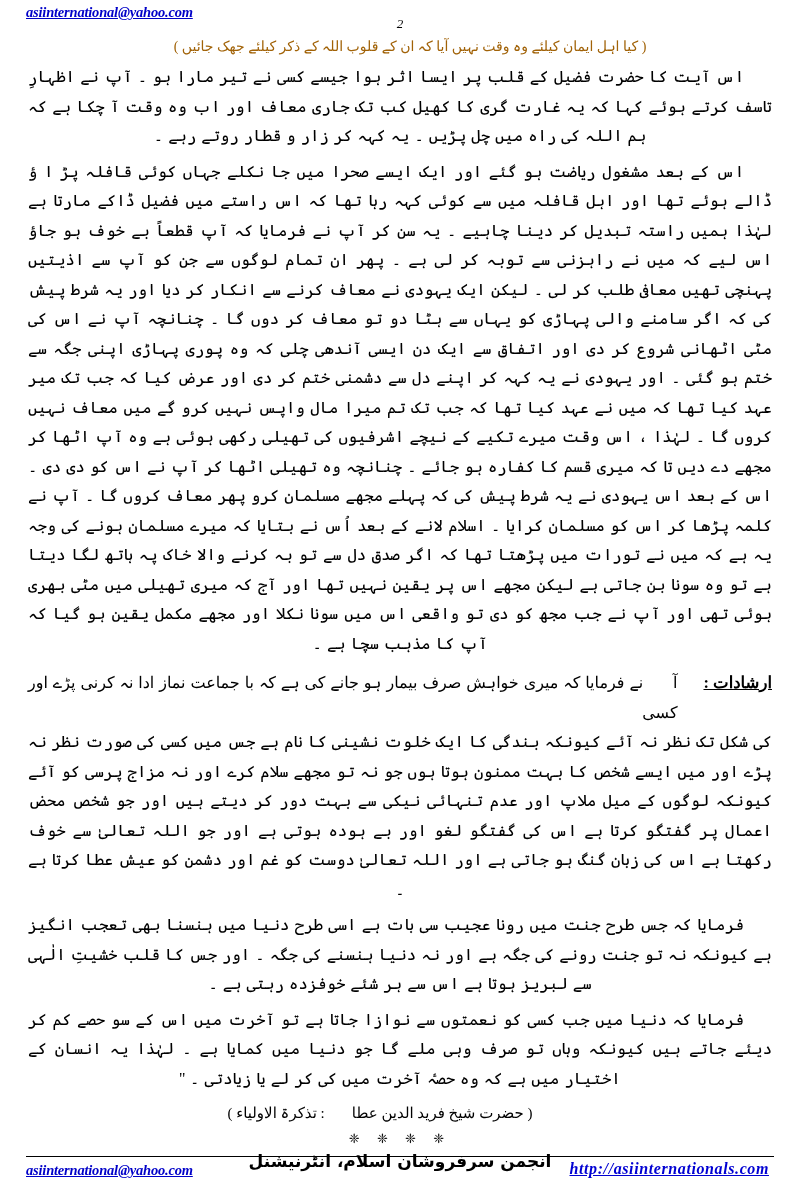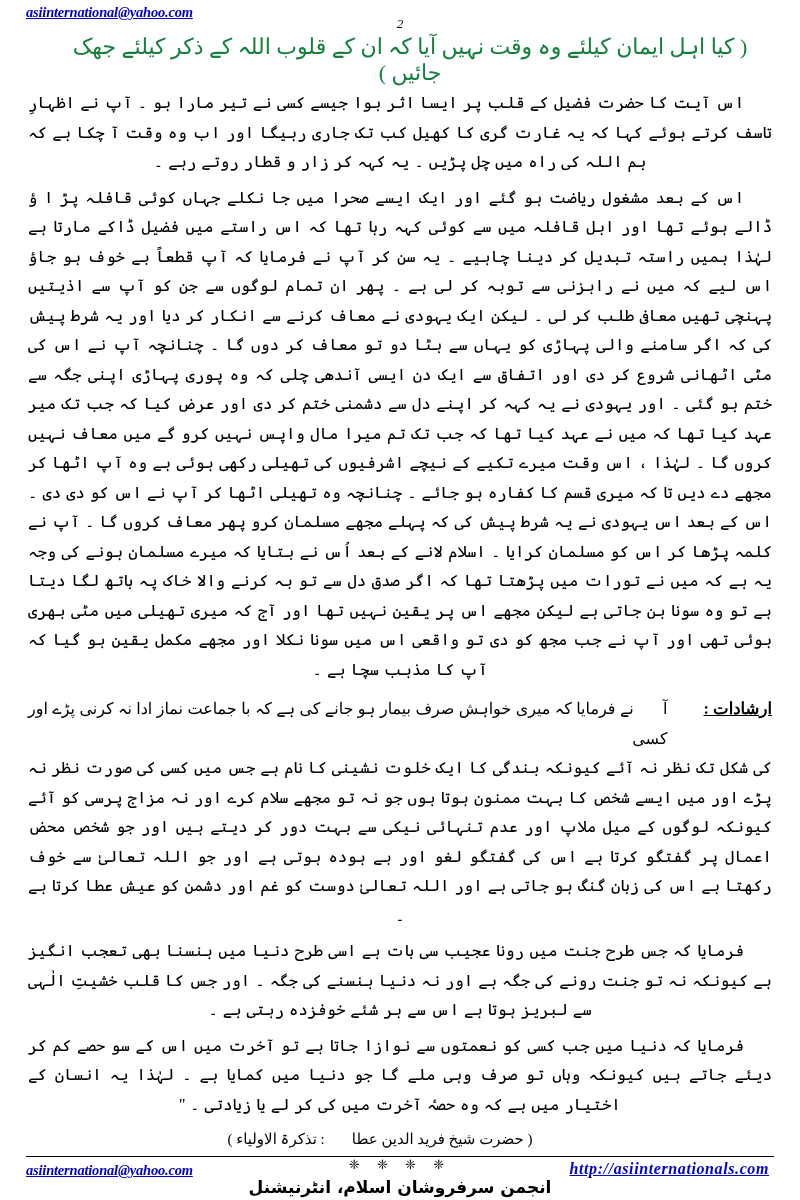--- a/index.html
+++ b/index.html
@@ -62,23 +62,23 @@
     left: 28px;
     width: 744px;
     height: 1040px;
     direction: rtl;
   }
 
   .verse-line {
     direction: rtl;
     text-align: center;
     font-family: "Liberation Serif", "DejaVu Serif", serif;
-    font-size: 22px;
+    font-size: 14px;
     line-height: 26px;
-    color: #15803d;
+    color: #a16207;
     margin: 0 0 2px 0;
     padding-left: 20px;
   }
 
   .para {
     direction: rtl;
     text-align: justify;
     text-align-last: center;
     font-family: "Liberation Serif", "DejaVu Serif", serif;
     font-size: 16px;
@@ -97,21 +97,21 @@
     align-items: baseline;
     margin: 10px 0 0 0;
   }
   .section-label {
     flex: 0 0 auto;
     font-family: "Liberation Serif", "DejaVu Serif", serif;
     font-size: 16.5px;
     font-weight: bold;
     color: #000000;
     text-decoration: underline;
-    margin-left: 36px;
+    margin-left: 26px;
     white-space: nowrap;
   }
   .section-first-line {
     flex: 1 1 auto;
     direction: rtl;
     text-align: justify;
     text-align-last: justify;
     font-size: 16px;
     line-height: 29.5px;
   }
@@ -194,21 +194,21 @@
 
   <div class="header">
     <a class="header-email" href="#">asiinternational@yahoo.com</a>
     <div class="page-number">2</div>
   </div>
 
   <div class="content">
 
     <div class="verse-line">( کیا اہل ایمان کیلئے وہ وقت نہیں آیا کہ ان کے قلوب اللہ کے ذکر کیلئے جھک جائیں )</div>
 
-    <div class="para">اس آیت کا حضرت فضیل کے قلب پر ایسا اثر ہوا جیسے کسی نے تیر مارا ہو ۔ آپ نے اظہارِ تاسف کرتے ہوئے کہا کہ یہ غارت گری کا کھیل کب تک جاری رہیگا اور اب وہ وقت آ چکا ہے کہ ہم اللہ کی راہ میں چل پڑیں ۔ یہ کہہ کر زار و قطار روتے رہے ۔</div>
+    <div class="para">اس آیت کا حضرت فضیل کے قلب پر ایسا اثر ہوا جیسے کسی نے تیر مارا ہو ۔ آپ نے اظہارِ تاسف کرتے ہوئے کہا کہ یہ غارت گری کا کھیل کب تک جاری معاف اور اب وہ وقت آ چکا ہے کہ ہم اللہ کی راہ میں چل پڑیں ۔ یہ کہہ کر زار و قطار روتے رہے ۔</div>
 
     <div class="para">اس کے بعد مشغول ریاضت ہو گئے اور ایک ایسے صحرا میں جا نکلے جہاں کوئی قافلہ پڑ ا ؤ ڈالے ہوئے تھا اور اہل قافلہ میں سے کوئی کہہ رہا تھا کہ اس راستے میں فضیل ڈاکے مارتا ہے لہٰذا ہمیں راستہ تبدیل کر دینا چاہیے ۔ یہ سن کر آپ نے فرمایا کہ آپ قطعاً بے خوف ہو جاؤ اس لیے کہ میں نے راہزنی سے توبہ کر لی ہے ۔ پھر ان تمام لوگوں سے جن کو آپ سے اذیتیں پہنچی تھیں معافی طلب کر لی ۔ لیکن ایک یہودی نے معاف کرنے سے انکار کر دیا اور یہ شرط پیش کی کہ اگر سامنے والی پہاڑی کو یہاں سے ہٹا دو تو معاف کر دوں گا ۔ چنانچہ آپ نے اس کی مٹی اٹھانی شروع کر دی اور اتفاق سے ایک دن ایسی آندھی چلی کہ وہ پوری پہاڑی اپنی جگہ سے ختم ہو گئی ۔ اور یہودی نے یہ کہہ کر اپنے دل سے دشمنی ختم کر دی اور عرض کیا کہ جب تک میر عہد کیا تھا کہ میں نے عہد کیا تھا کہ جب تک تم میرا مال واپس نہیں کرو گے میں معاف نہیں کروں گا ۔ لہٰذا ، اس وقت میرے تکیے کے نیچے اشرفیوں کی تھیلی رکھی ہوئی ہے وہ آپ اٹھا کر مجھے دے دیں تا کہ میری قسم کا کفارہ ہو جائے ۔ چنانچہ وہ تھیلی اٹھا کر آپ نے اس کو دی دی ۔ اس کے بعد اس یہودی نے یہ شرط پیش کی کہ پہلے مجھے مسلمان کرو پھر معاف کروں گا ۔ آپ نے کلمہ پڑھا کر اس کو مسلمان کرایا ۔ اسلام لانے کے بعد اُس نے بتایا کہ میرے مسلمان ہونے کی وجہ یہ ہے کہ میں نے تورات میں پڑھتا تھا کہ اگر صدق دل سے تو بہ کرنے والا خاک پہ ہاتھ لگا دیتا ہے تو وہ سونا بن جاتی ہے لیکن مجھے اس پر یقین نہیں تھا اور آج کہ میری تھیلی میں مٹی بھری ہوئی تھی اور آپ نے جب مجھ کو دی تو واقعی اس میں سونا نکلا اور مجھے مکمل یقین ہو گیا کہ آپ کا مذہب سچا ہے ۔</div>
 
     <div class="section-row">
       <span class="section-label">ارشادات :</span>
       <span class="section-first-line">آپؒ نے فرمایا کہ میری خواہش صرف بیمار ہو جانے کی ہے کہ با جماعت نماز ادا نہ کرنی پڑے اور کسی</span>
     </div>
 
     <div class="para" style="text-indent:0;">کی شکل تک نظر نہ آئے کیونکہ بندگی کا ایک خلوت نشینی کا نام ہے جس میں کسی کی صورت نظر نہ پڑے اور میں ایسے شخص کا بہت ممنون ہوتا ہوں جو نہ تو مجھے سلام کرے اور نہ مزاج پرسی کو آئے کیونکہ لوگوں کے میل ملاپ اور عدم تنہائی نیکی سے بہت دور کر دیتے ہیں اور جو شخص محض اعمال پر گفتگو کرتا ہے اس کی گفتگو لغو اور بے ہودہ ہوتی ہے اور جو اللہ تعالیٰ سے خوف رکھتا ہے اس کی زبان گنگ ہو جاتی ہے اور اللہ تعالیٰ دوست کو غم اور دشمن کو عیش عطا کرتا ہے ۔</div>
 

